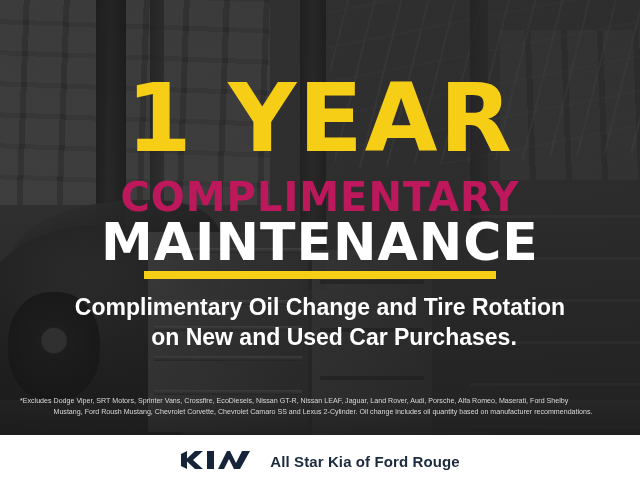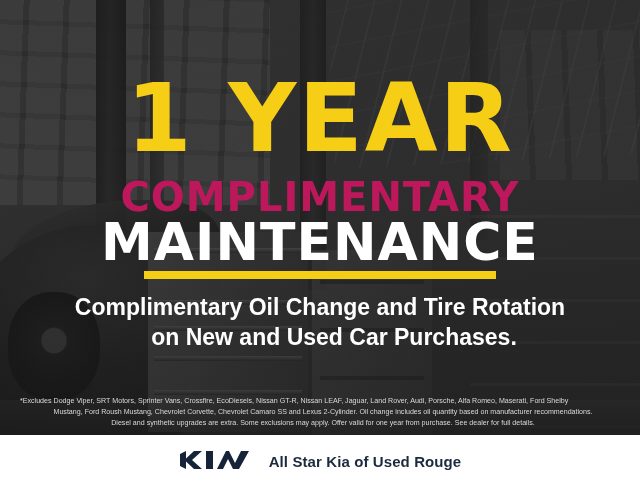--- a/index.html
+++ b/index.html
@@ -279,33 +279,32 @@
     <div class="divider"></div>
 
     <div class="tagline">
       <span class="l1">Complimentary Oil Change and Tire Rotation</span>
       <span class="l2">on New and Used Car Purchases.</span>
     </div>
 
     <div class="disclaimer">
       <span class="d1">*Excludes Dodge Viper, SRT Motors, Sprinter Vans, Crossfire, EcoDiesels, Nissan GT-R, Nissan LEAF, Jaguar, Land Rover, Audi, Porsche, Alfa Romeo, Maserati, Ford Shelby</span>
       <span class="d2">Mustang, Ford Roush Mustang, Chevrolet Corvette, Chevrolet Camaro SS and Lexus 2-Cylinder. Oil change includes oil quantity based on manufacturer recommendations.</span>
-      <span class="d3">Diesel and synthetic upgrades are extra. Some exclusions may apply. Offer valid for one year from purchase. See dealer for full details.</span>
     </div>
   </div>
 
   <div class="footer">
     <span class="kia-logo">
       <svg width="70" height="22" viewBox="0 0 140 44" aria-hidden="true">
         <g fill="#16243A">
 
           <path d="M2 10 L14 4 L14 19 L30 4 L46 4 L26 22 L46 40 L30 40 L14 25 L14 40 L2 34 Z"></path>
 
           <path d="M54 4 L68 4 L68 40 L54 40 Z"></path>
 
           <path d="M76 40 L94 4 L100 4 L112 28 L124 4 L140 4 L120 40 L108 40 L98 20 L88 40 Z"></path>
         </g>
       </svg>
     </span>
-    <span class="dealer-name">All Star Kia of Used Rouge</span>
+    <span class="dealer-name">All Star Kia of Ford Rouge</span>
   </div>
 
 </div>
 
 </body></html>

